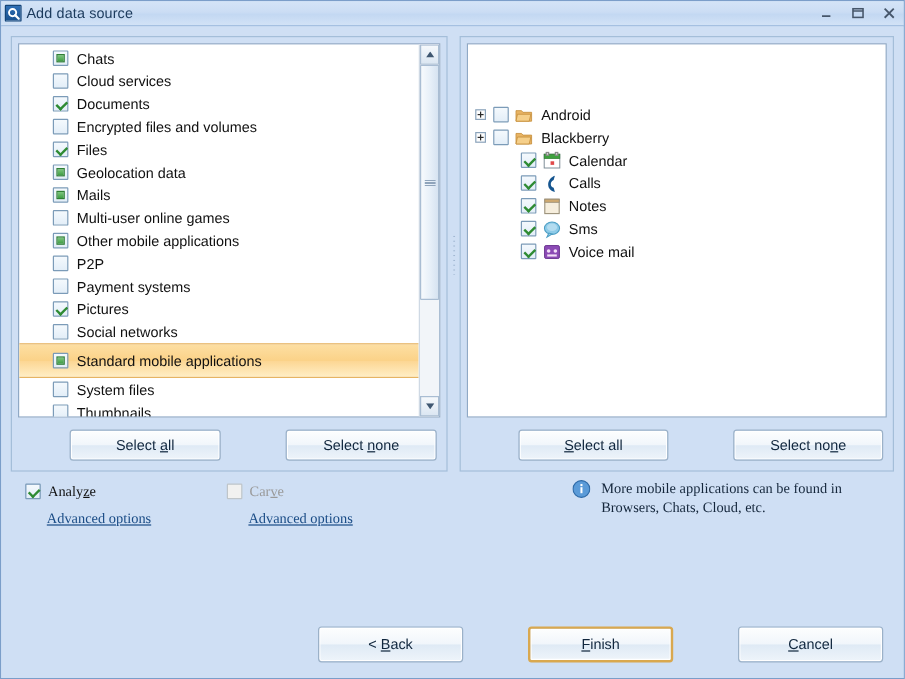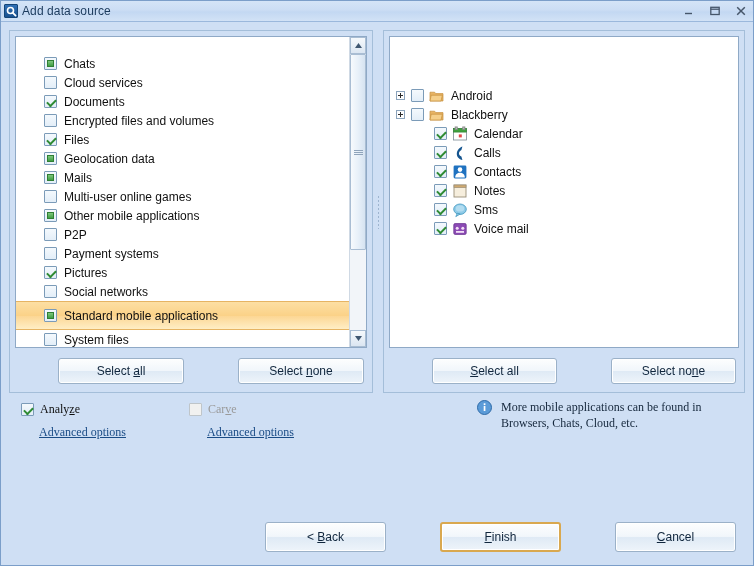--- a/index.html
+++ b/index.html
@@ -109,21 +109,21 @@
     border:1px solid #8fa9c6;
     position:relative;
     overflow:hidden;
   }
   #left-list-area { height:300px; }
   #right-list-area { height:300px; }
 
   
   #left-items {
     position:absolute; left:0; top:0; right:17px; bottom:0;
-    padding-top:17px;
+    padding-top:2px;
     overflow:hidden;
   }
   .li {
     height:19px;
     display:flex; align-items:center;
     padding-left:28px;
     white-space:nowrap;
   }
   .li.sel {
     background:linear-gradient(to bottom,#fddfa3 0%,#fbd288 50%,#fcd693 51%,#ffeec5 100%);
@@ -458,32 +458,20 @@
               </div>
               <div class="tr">
                 <span class="tr-indent"></span>
                 <span class="cb checked"></span>
                 <span class="ico">
                   <svg width="16" height="16" viewBox="0 0 16 16">
                     <path d="M10.4 1.4c-3.4 1.1-5.6 4.2-5.6 7.3s2.2 5.6 5.6 6.2l-1-3.4c-1.5-.5-2.4-1.6-2.4-3s.9-2.6 2.4-3.4z" fill="#15558f"></path>
                   </svg>
                 </span>
                 <span class="tr-label">Calls</span>
-              </div>
-              <div class="tr">
-                <span class="tr-indent"></span>
-                <span class="cb checked"></span>
-                <span class="ico">
-                  <svg width="16" height="16" viewBox="0 0 16 16">
-                    <rect x="1.6" y="1.6" width="12.8" height="12.8" rx="1.4" fill="#1f72c0"></rect>
-                    <circle cx="8" cy="5.6" r="2.3" fill="#ffffff"></circle>
-                    <path d="M3.2 13.4c0-2.9 2.2-4.6 4.8-4.6s4.8 1.7 4.8 4.6z" fill="#ffffff"></path>
-                  </svg>
-                </span>
-                <span class="tr-label">Contacts</span>
               </div>
               <div class="tr">
                 <span class="tr-indent"></span>
                 <span class="cb checked"></span>
                 <span class="ico">
                   <svg width="16" height="16" viewBox="0 0 16 16">
                     <rect x="2" y="2" width="12" height="12" fill="#f6eedd" stroke="#9a8f78" stroke-width="0.9"></rect>
                     <rect x="2" y="2" width="12" height="2.6" fill="#cfa96f" stroke="#9a8f78" stroke-width="0.7"></rect>
                   </svg>
                 </span>

